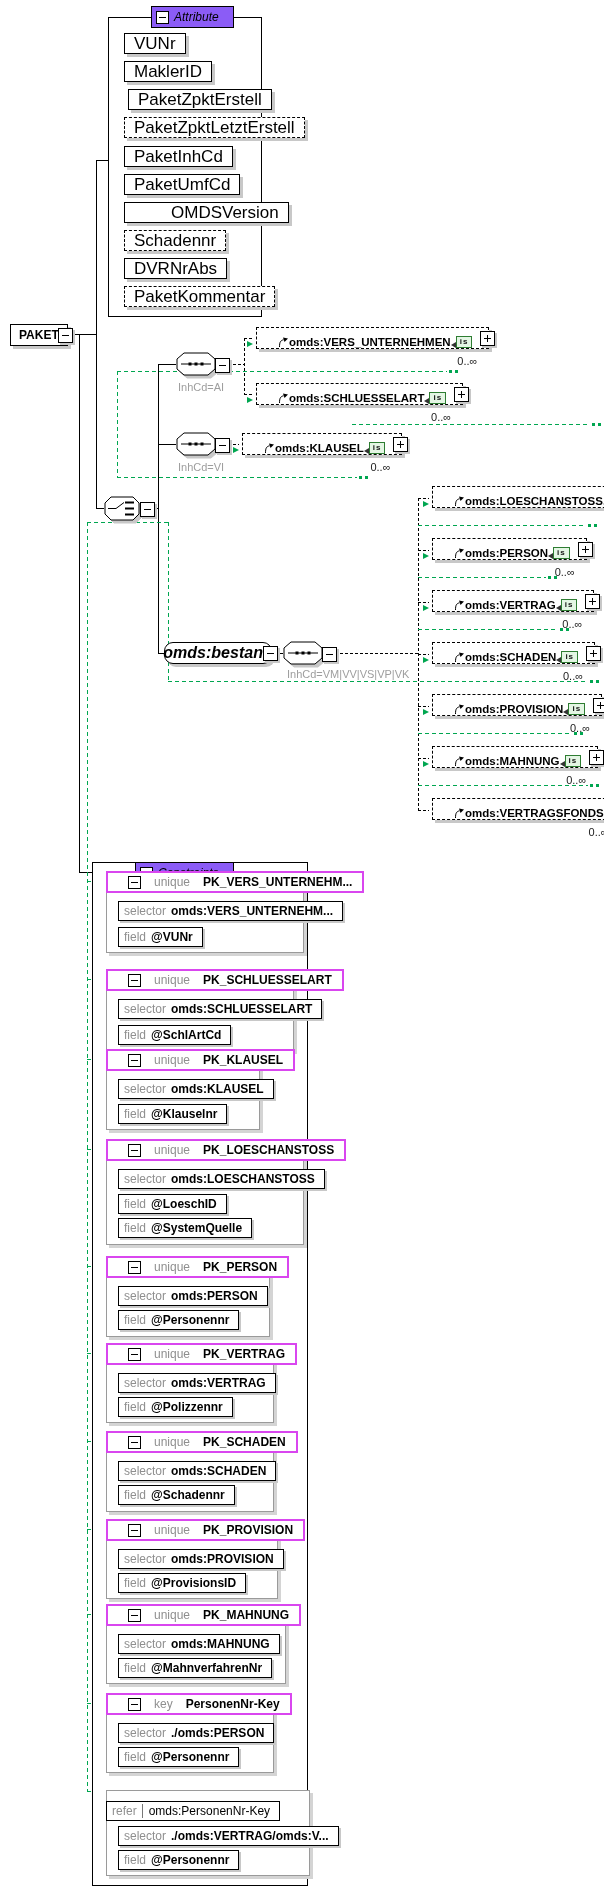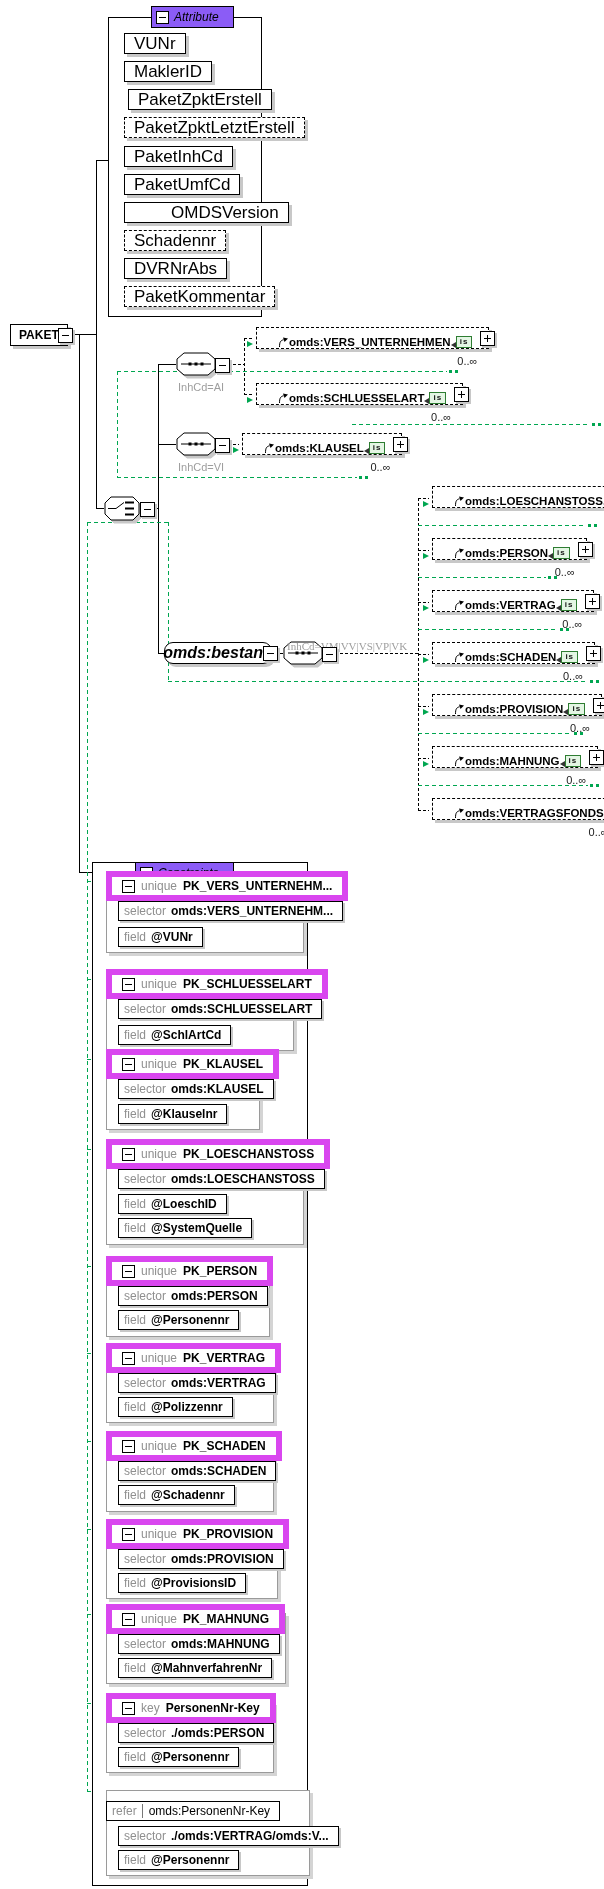--- a/index.html
+++ b/index.html
@@ -47,22 +47,22 @@
   .istri{width:0;height:0;border-top:3px solid transparent;border-bottom:3px solid transparent;
          border-right:5px solid #333;flex:none;}
   .isbadge{flex:none;font-size:8px;line-height:10px;padding:0 3px;background:#e4f6e4;
            border:1px solid #2e7d32;color:#111;letter-spacing:1px;font-weight:bold;}
   .refarrow{flex:none;}
 
   .oct{position:absolute;z-index:2;filter:drop-shadow(3px 3px 0 var(--shadow));}
 
   .grp{position:absolute;z-index:1;background:#fff;border:1px solid #9a9a9a;
        box-shadow:3px 3px 0 #d4d4d4;}
-  .grphead{position:absolute;z-index:3;background:#fff;border:6px solid #d946ef;display:inline-flex;
-           align-items:center;gap:6px;padding:2px 10px 2px 10px;white-space:nowrap;font-size:12px;}
+  .grphead{position:absolute;z-index:3;background:#fff;border:2px solid #d946ef;display:inline-flex;
+           align-items:center;gap:13px;padding:2px 10px 2px 20px;white-space:nowrap;font-size:12px;}
   .kw{color:var(--grey);}
   .val{font-weight:bold;font-size:12px;}
   .grprow{position:absolute;z-index:3;background:#fff;border:1px solid #000;
           box-shadow:2px 2px 0 var(--shadow);display:inline-flex;align-items:center;gap:5px;
           padding:2px 9px 2px 5px;white-space:nowrap;font-size:12px;}
   .refrow .cell2{border-left:1px solid #777;padding-left:6px;}
 </style>
 </head>
 <body>
 
@@ -216,21 +216,21 @@
     <span class="sqbox" style="right:-7px;left:auto;top:3px;"></span>
   </div>
   <svg class="oct" style="left:283px;top:641px;" width="40" height="24" viewBox="0 0 40 24">
     <polygon points="8,1 32,1 39,7 39,17 32,23 8,23 1,17 1,7" fill="#fff" stroke="#000"></polygon>
     <line x1="5" y1="12" x2="35" y2="12" stroke="#000"></line>
     <rect x="12.5" y="10.5" width="3" height="3" fill="#000"></rect>
       <rect x="18.5" y="10.5" width="3" height="3" fill="#000"></rect>
       <rect x="24.5" y="10.5" width="3" height="3" fill="#000"></rect>
   </svg>
   <div class="sqbox" style="left:322px;top:647px;"></div>
-  <div class="glabel" style="left:287px;top:640px;font-family:Liberation Serif, serif;">InhCd=VM|VV|VS|VP|VK</div>
+  <div class="glabel" style="left:287px;top:668px;">InhCd=VM|VV|VS|VP|VK</div>
 
   
   <div class="row" style="left:256px;top:327px;">
     <div class="ebox">
         <svg class="refarrow" width="12" height="12" viewBox="0 0 12 12">
           <path d="M2.5 11 C2.5 6 3.5 4.5 6.5 3.8" fill="none" stroke="#000"></path>
           <polygon points="6,1.5 11,2.5 7.5,6" fill="#000"></polygon>
         </svg>
         <span class="ename">omds:VERS_UNTERNEHMEN</span>
         <span class="istri"></span>

